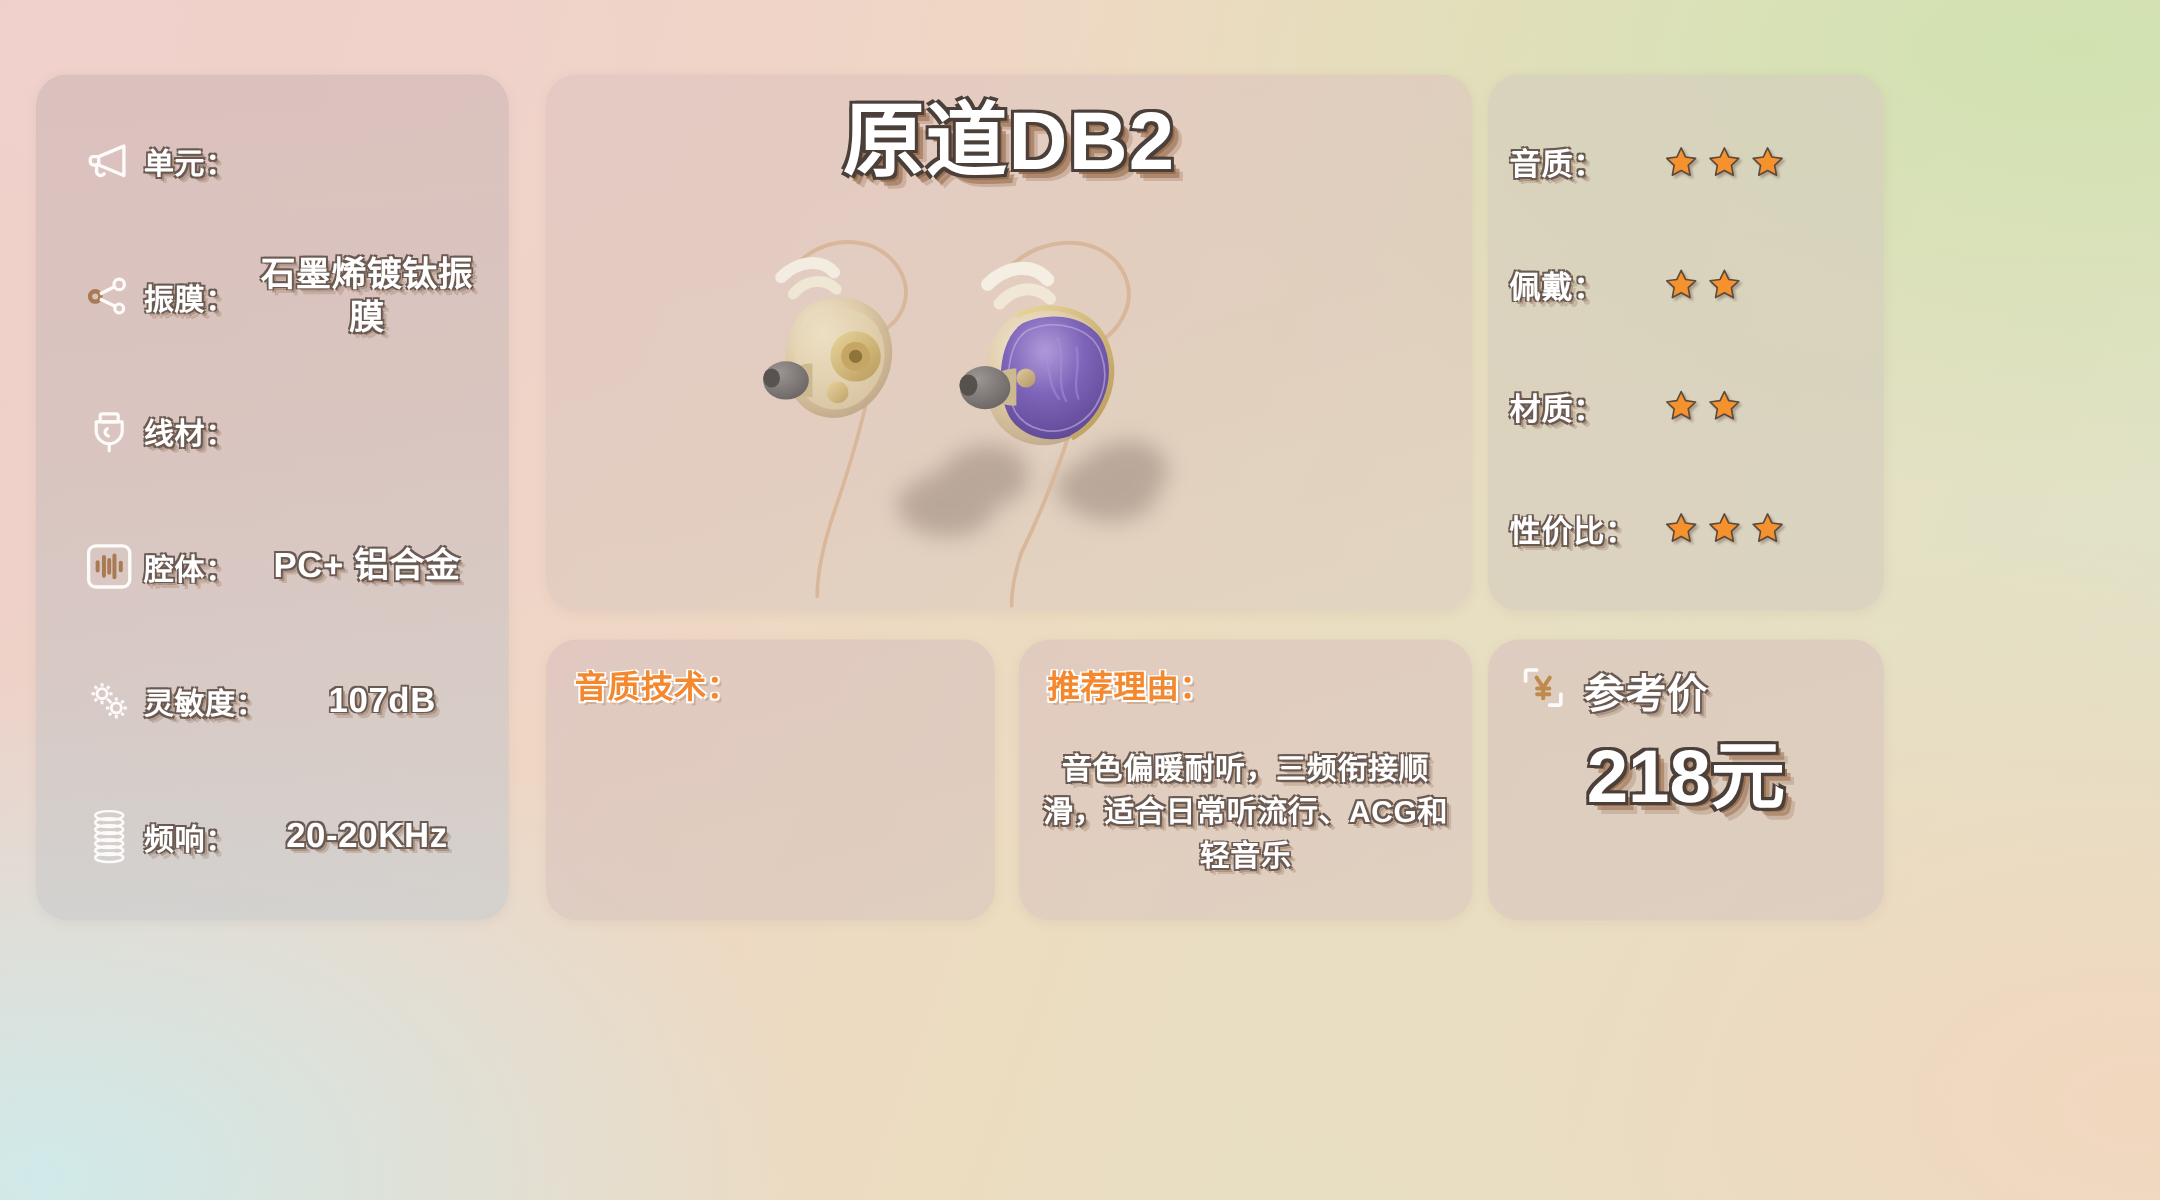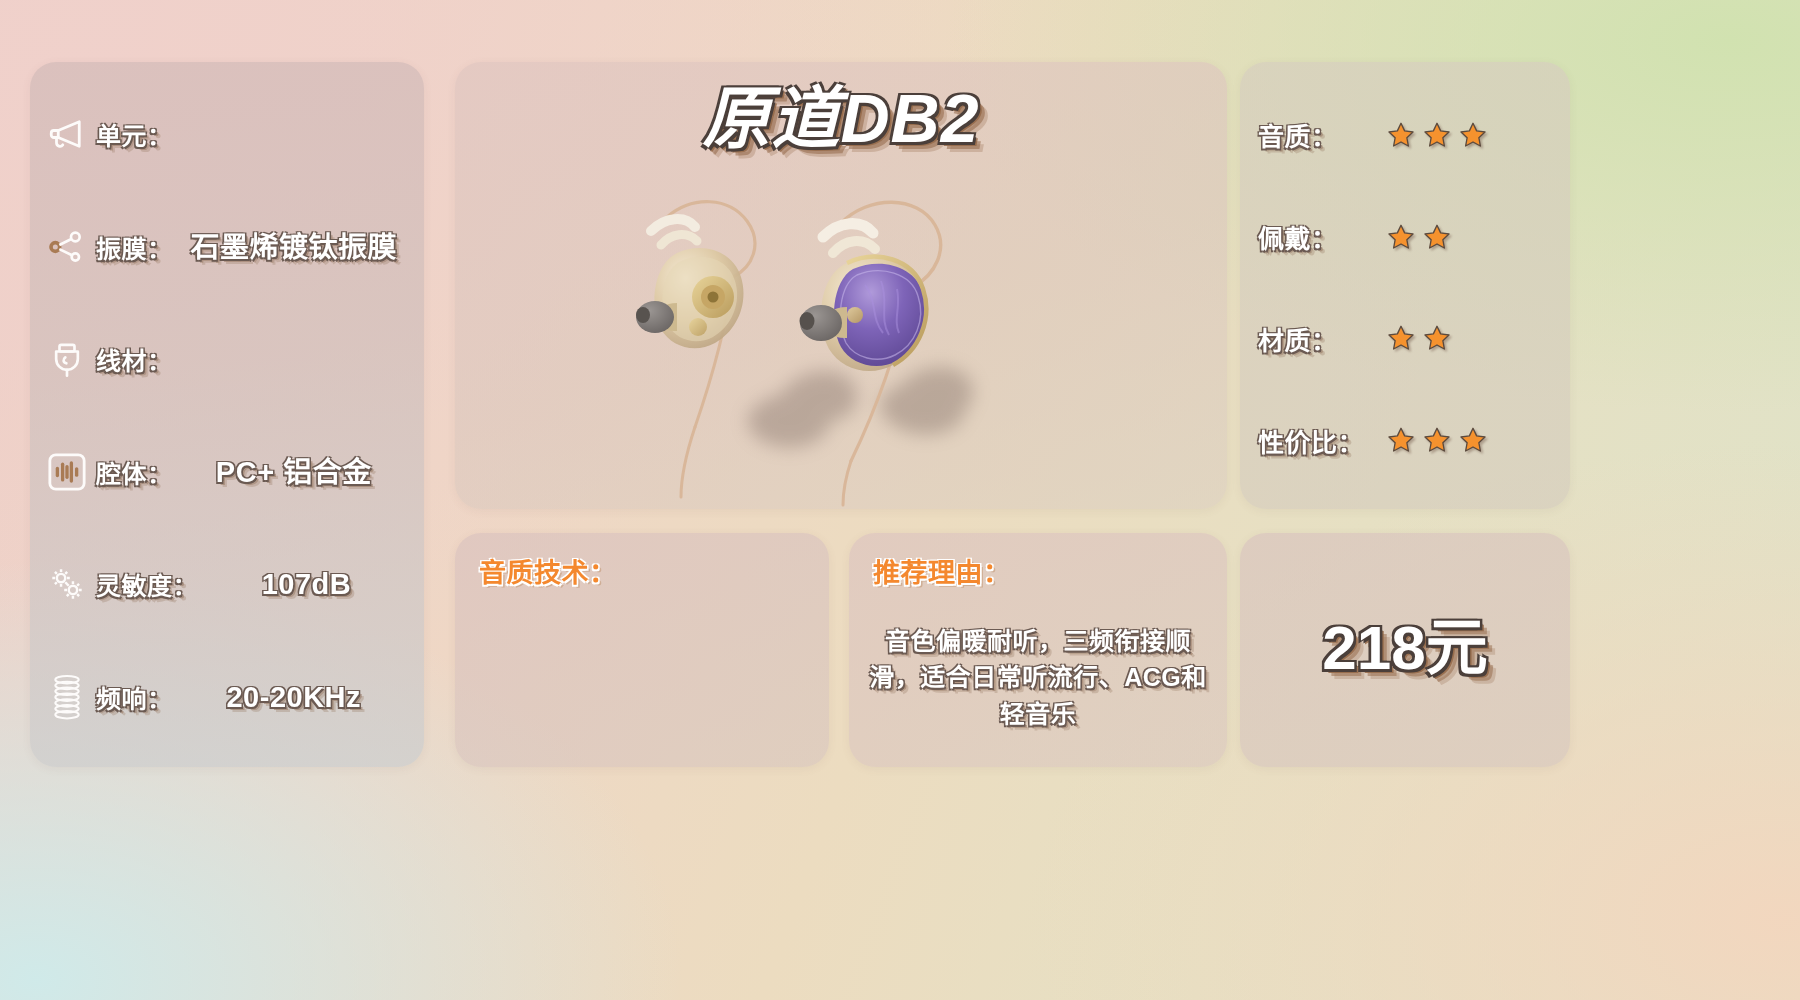--- a/index.html
+++ b/index.html
@@ -57,21 +57,21 @@
     font-weight:bold;
     text-shadow:
       -1.5px -1.5px 0 #6b5a52, 1.5px -1.5px 0 #6b5a52,
       -1.5px 1.5px 0 #6b5a52, 1.5px 1.5px 0 #6b5a52,
       3px 3px 0 rgba(150,118,96,.55),
       5px 5px 0 rgba(150,118,96,.30);
     letter-spacing:.5px;
   }
 
   
-  .spec-list{ position:absolute; inset:0; padding:16px 9px 14px 8px; display:flex; flex-direction:column; }
+  .spec-list{ position:absolute; inset:0; padding:16px 9px 14px 8px; display:flex; flex-direction:column;margin-left:24px; }
   .spec-row{
     flex:1 1 0;
     display:flex; align-items:center; gap:6px;
     padding:0 6px;
   }
   .spec-ic{ width:46px; min-width:46px; height:46px; display:flex; align-items:center; justify-content:center; }
   .spec-ic svg{ display:block; }
   .spec-label{ font-size:25px; white-space:nowrap; }
   .spec-value{
     flex:1; font-size:29px; text-align:center; line-height:1.25;
@@ -84,21 +84,20 @@
     text-align:center;
     font-size:68px; line-height:1;
     color:#fff; font-weight:bold;
     text-shadow:
       -2.5px -2.5px 0 #4b3f3a, 2.5px -2.5px 0 #4b3f3a,
       -2.5px 2.5px 0 #4b3f3a, 2.5px 2.5px 0 #4b3f3a,
       4px 4px 0 rgba(148,104,72,.85),
       7px 7px 0 rgba(148,104,72,.55),
       10px 10px 0 rgba(148,104,72,.28);
     letter-spacing:1px;
-    font-style:italic;
   }
   .hero-img{ position:absolute; left:0; top:95px; width:100%; height:350px; }
 
   
   .rating-list{ position:absolute; inset:0; padding:22px 18px 18px 18px; display:flex; flex-direction:column; }
   .rating-row{ flex:1 1 0; display:flex; align-items:center; }
   .rating-label{ font-size:26px; width:128px; white-space:nowrap; }
   .stars{ display:flex; gap:6px; align-items:center; }
   .star{
     width:30px; height:30px; display:block;
@@ -377,16 +376,29 @@
   <section class="card tech">
     <div class="sec-head">音质技术：</div>
   </section>
 
   <section class="card reason">
     <div class="sec-head">推荐理由：</div>
     <div class="sec-body wtext">音色偏暖耐听，三频衔接顺滑，适合日常听流行、ACG和轻音乐</div>
   </section>
 
   <section class="card price">
+    <div class="price-head">
+      <span>
+        <svg width="44" height="44" viewBox="0 0 24 24" fill="none" stroke="#fdfbfa" stroke-width="1.7" stroke-linecap="round" stroke-linejoin="round">
+          <path d="M4 9V5a1 1 0 0 1 1-1h4"></path>
+          <path d="M20 15v4a1 1 0 0 1-1 1h-4"></path>
+          <g stroke="#c08a4e" stroke-width="1.8">
+            <path d="M9 7.5 12 12l3-4.5"></path>
+            <path d="M9.2 12.4h5.6M9.2 15h5.6M12 12v4.8"></path>
+          </g>
+        </svg>
+      </span>
+      <span class="ptxt wtext">参考价</span>
+    </div>
     <div class="price-amount">218元</div>
   </section>
 
 </div>
 
 </body></html>

